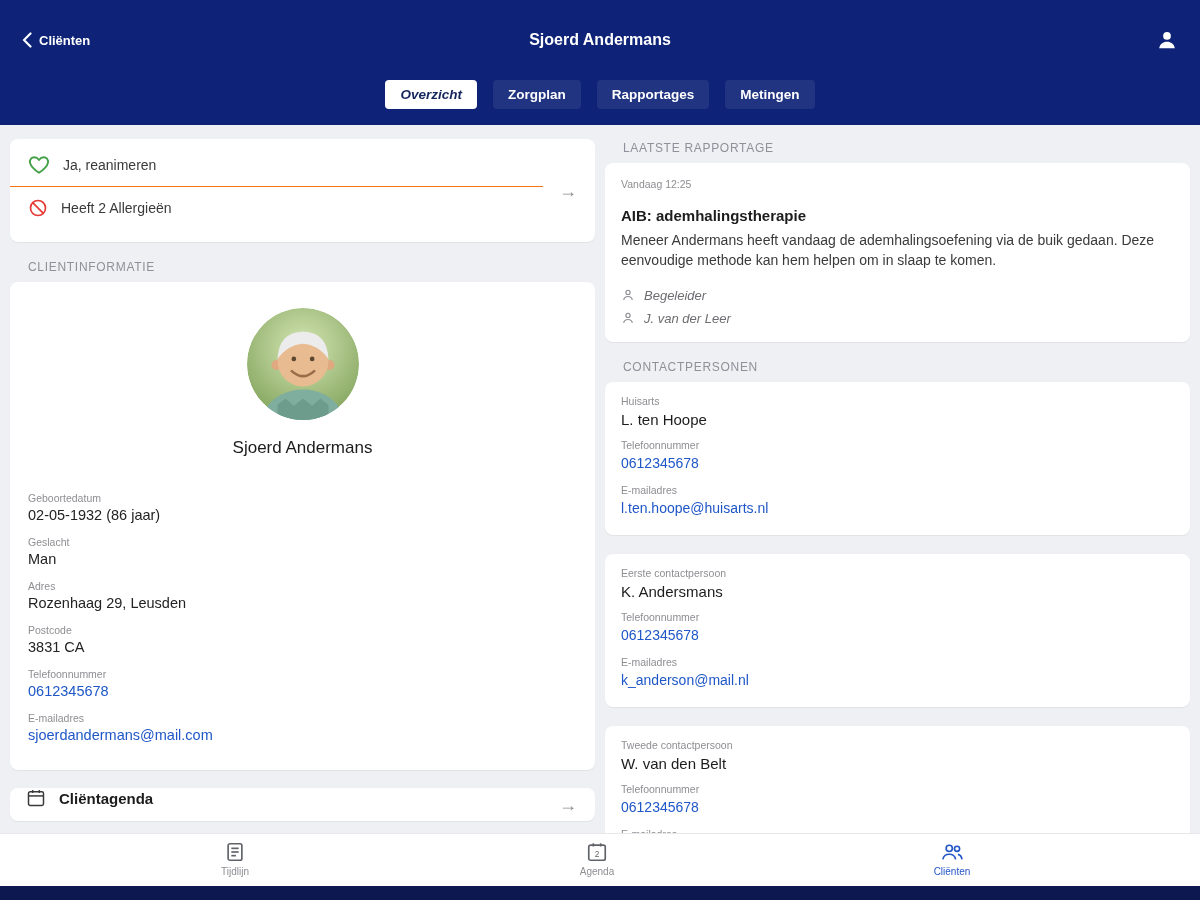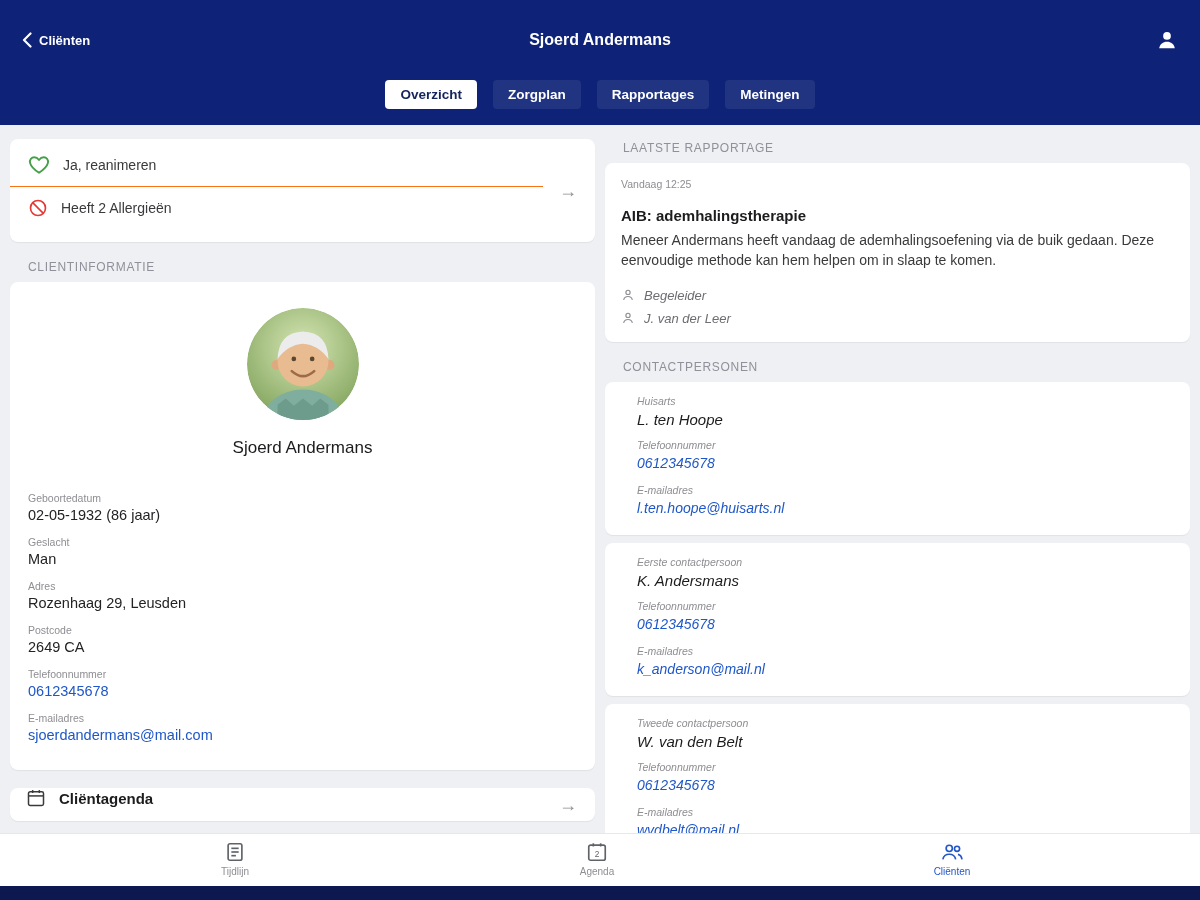--- a/index.html
+++ b/index.html
@@ -11,21 +11,21 @@
     margin: 0 auto;
   }
   
   .header { position:absolute; top:0; left:0; right:0; height:125px; background:var(--header_bg,#0e2377); }
   .header-top { position:relative; height:80px; display:flex; align-items:center; padding:0 22px; }
   .back { display:flex; align-items:center; gap:7px; color:#fff; font-size:13px; font-weight:700; cursor:pointer; z-index:2; }
   .page-title { position:absolute; left:0; right:0; top:0; height:80px; display:flex; align-items:center; justify-content:center; color:#fff; font-size:16px; font-weight:700; }
   .profile-btn { margin-left:auto; z-index:2; cursor:pointer; display:flex; }
   .tabbar { display:flex; justify-content:center; gap:16px; }
   .tab { padding:7px 15px; border-radius:4px; color:#fff; font-size:13.5px; font-weight:600; background:rgba(255,255,255,0.08); cursor:pointer; }
-  .tab.active { background:#fff; color:#14255c; }
+  .tab.active { background:#fff; color:#14255c;font-style:italic; }
   
   .content { position:absolute; top:125px; left:0; right:0; bottom:67px; padding:14px 10px 0; display:flex; gap:10px; align-items:flex-start; overflow:hidden; }
   .col { width:585px; }
   .card { background:#fff; border-radius:8px; box-shadow:0 1px 1px rgba(0,0,0,0.06); }
   .section-label { margin:18px 8px 8px 18px; font-size:12px; letter-spacing:0.7px; color:#8f9099; }
   .col-right .section-label.first { margin-top:2px; }
   
   .alert-card { position:relative; padding:5px 52px 13px 0; cursor:pointer; }
   .alert-row { display:flex; align-items:center; gap:13px; padding:11px 18px; font-size:14px; color:#3a3a3c; }
   .alert-row + .alert-row { border-top:1px solid #f97316; }
@@ -43,21 +43,21 @@
   .agenda-card { margin-top:18px; position:relative; display:flex; align-items:center; gap:13px; padding:0 52px 13px 16px; cursor:pointer; }
   .agenda-label { font-size:15px; font-weight:600; color:#1c1c1e; }
   
   .report-card { padding:15px 16px 16px; }
   .report-time { font-size:10.5px; color:#8e8e93; }
   .report-title { font-size:15px; font-weight:700; color:#1c1c1e; margin-top:17px; }
   .report-body { font-size:14px; color:#3a3a3c; margin-top:6px; line-height:1.45; max-width:540px; }
   .report-meta { margin-top:17px; display:flex; flex-direction:column; gap:8px; }
   .meta-row { display:flex; gap:9px; align-items:center; font-size:13px; font-style:italic; color:#6d6d72; }
   
-  .contact-card { padding:13px 32px 6px; margin-bottom:8px;font-style:italic; }
+  .contact-card { padding:13px 16px 6px; margin-bottom:19px; }
   .contact-role { font-size:10.5px; color:#8e8e93; }
   .contact-name { font-size:15px; color:#1c1c1e; margin:4px 0 11px; }
   .contact-field-label { font-size:10.5px; color:#8e8e93; margin-bottom:3px; }
   .contact-link { font-size:14px; margin-bottom:11px; display:inline-block; }
   .contact-field { margin-bottom:2px; }
   
   .bottom-nav { position:absolute; left:0; right:0; bottom:14px; height:53px; background:#fff; border-top:1px solid #e8e8ea; }
   .nav-item { position:absolute; top:7px; width:110px; display:flex; flex-direction:column; align-items:center; gap:3px; transform:translateX(-50%); cursor:pointer; }
   .nav-label { font-size:10px; color:#8e8e93; }
   .nav-item.active .nav-label { color:var(--accent,#2356c7); }
@@ -154,21 +154,21 @@
           <div class="field">
             <div class="field-label">Geslacht</div>
             <div class="field-value">Man</div>
           </div>
           <div class="field">
             <div class="field-label">Adres</div>
             <div class="field-value">Rozenhaag 29, Leusden</div>
           </div>
           <div class="field">
             <div class="field-label">Postcode</div>
-            <div class="field-value">2649 CA</div>
+            <div class="field-value">3831 CA</div>
           </div>
           <div class="field">
             <div class="field-label">Telefoonnummer</div>
             <div class="field-value link">0612345678</div>
           </div>
           <div class="field">
             <div class="field-label">E-mailadres</div>
             <div class="field-value link">sjoerdandermans@mail.com</div>
           </div>
         </div>

